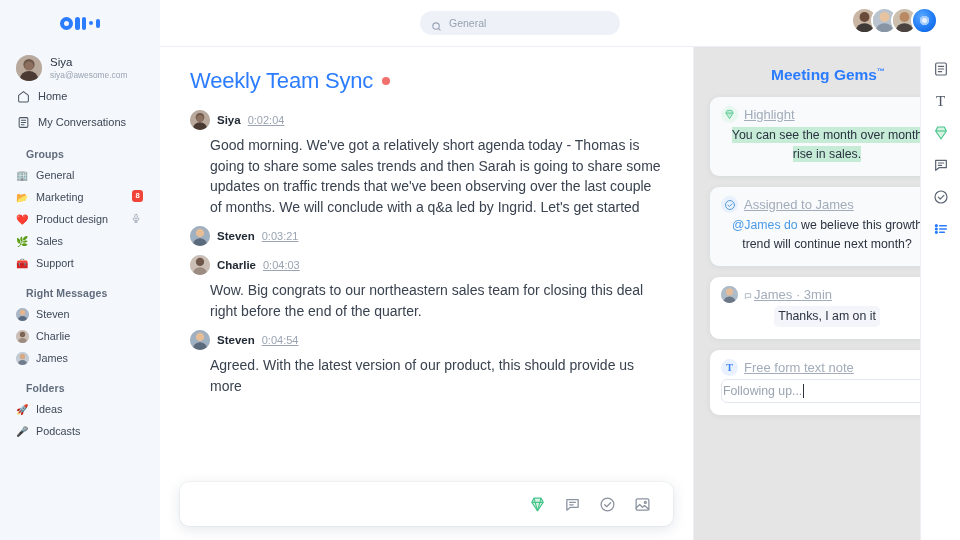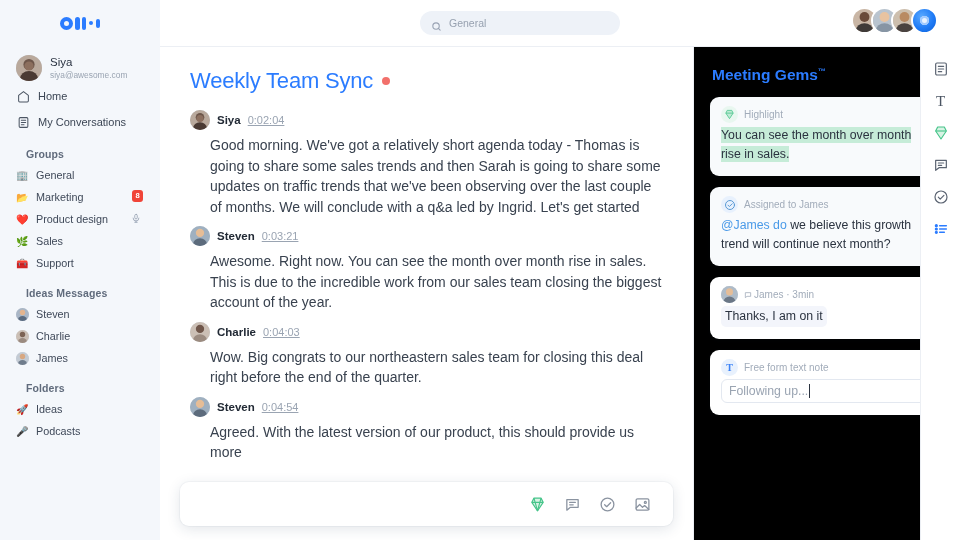--- a/index.html
+++ b/index.html
@@ -109,47 +109,47 @@
   .composer {
     position:absolute; left:20px; right:20px; bottom:14px;
     height:44px; background:#fff; border-radius:9px;
     box-shadow: 0 3px 14px rgba(33,52,85,.13), 0 0 0 1px rgba(33,52,85,.035);
     display:flex; align-items:center; justify-content:flex-end; gap:18px; padding:0 22px;
   }
   .composer .tool { width:17px; height:17px; cursor:pointer; display:block; }
 
   
   .gems {
-    width:266px; flex:0 0 266px; background:#000000;
-    padding:14px 16px 0 16px; position:relative; overflow:hidden;
+    width:266px; flex:0 0 266px; background:#e5e5e5;
+    padding:14px 16px 0 16px; position:relative; overflow:hidden;text-align:center;
   }
   .gems-title { font-size:15.5px; font-weight:bold; color:#2b7cff; margin:5px 0 13px 2px; }
   .gems-title sup { font-size:8px; vertical-align:super; font-weight:bold; }
 
   .card {
     background:#fff; border-radius:9px; padding:9px 11px 12px 11px;
     box-shadow:0 1px 6px rgba(33,52,85,.07);
     margin-bottom:11px;
   }
   .card.tinted { background:#f8fafc; }
   .card-head { display:flex; align-items:center; gap:6px; margin-bottom:3px; }
   .card-ico {
     width:17px; height:17px; border-radius:50%; flex:none;
     display:flex; align-items:center; justify-content:center;
   }
   .ico-green { background:#e9f7f0; }
   .ico-blue  { background:#e8f1fd; }
   .ico-tblue { background:#e8f1fd; color:#3b82f6; font-size:10px; font-family:"Liberation Serif", serif; font-weight:bold; }
-  .card-label { font-size:10px; color:#a2acba; }
+  .card-label { font-size:13px; color:#a2acba;text-decoration:underline; }
   .card-text { font-size:12.3px; line-height:19px; color:#2b3340; }
   .hl span { background:#c6ecd8; padding:1px 0; box-decoration-break:clone; -webkit-box-decoration-break:clone; }
   .mention { color:#4a9ae8; }
   .reply-text { background:#f3f5fb; border-radius:5px; padding:1px 4px; display:inline-block; }
   .note-input {
-    border:1px solid #e3e8f0; border-radius:6px; padding:4px 7px;
+    border:1px solid #e3e8f0; border-radius:6px; padding:4px 1px;
     font-size:12.3px; color:#9aa4b2; margin-top:1px; display:flex; align-items:center;
   }
   .caret { width:1px; height:14px; background:#2b3340; margin-left:1px; }
 
   
   .rail {
     width:40px; flex:0 0 40px; background:#fff; border-left:1px solid #eceff4;
     display:flex; flex-direction:column; align-items:center; padding-top:14px; gap:14px;
     position:absolute; right:0; top:46px; bottom:0;
   }
@@ -230,21 +230,21 @@
     </div>
     <div class="list-item">
       <span class="emoji">🌿</span>
       <span>Sales</span>
     </div>
     <div class="list-item">
       <span class="emoji">🧰</span>
       <span>Support</span>
     </div>
 
-    <div class="sec-title">Ideas Messages</div>
+    <div class="sec-title">Right Messages</div>
 
     <div class="list-item">
       <span class="avatar av-14">
         <svg width="13" height="13" viewBox="0 0 26 26">
             <rect width="26" height="26" fill="#a9b6c6"></rect>
             <circle cx="13" cy="9" r="5.4" fill="#e2b48f"></circle>
             <ellipse cx="13" cy="24" rx="9" ry="8" fill="#5a6b80"></ellipse>
           </svg>
       </span>
       <span>Steven</span>
@@ -352,21 +352,20 @@
             <span class="avatar av-28" style="width:20px;height:20px">
               <svg width="20" height="20" viewBox="0 0 26 26">
                   <rect width="26" height="26" fill="#9fb0c0"></rect>
                   <circle cx="13" cy="9" r="5.4" fill="#e6bd96"></circle>
                   <ellipse cx="13" cy="24" rx="9" ry="8" fill="#5c6b7c"></ellipse>
                 </svg>
             </span>
             <span class="msg-name">Steven</span>
             <span class="msg-time">0:03:21</span>
           </div>
-          <div class="msg-body">Awesome. Right now. You can see the month over month rise in sales. This is due to the incredible work from our sales team closing the biggest account of the year.</div>
         </div>
 
         <div class="msg">
           <div class="msg-head">
             <span class="avatar av-28" style="width:20px;height:20px">
               <svg width="20" height="20" viewBox="0 0 26 26">
                   <rect width="26" height="26" fill="#cbbfb5"></rect>
                   <circle cx="13" cy="9" r="5.4" fill="#6f564a"></circle>
                   <ellipse cx="13" cy="24" rx="9" ry="8" fill="#9b8b80"></ellipse>
                 </svg>

